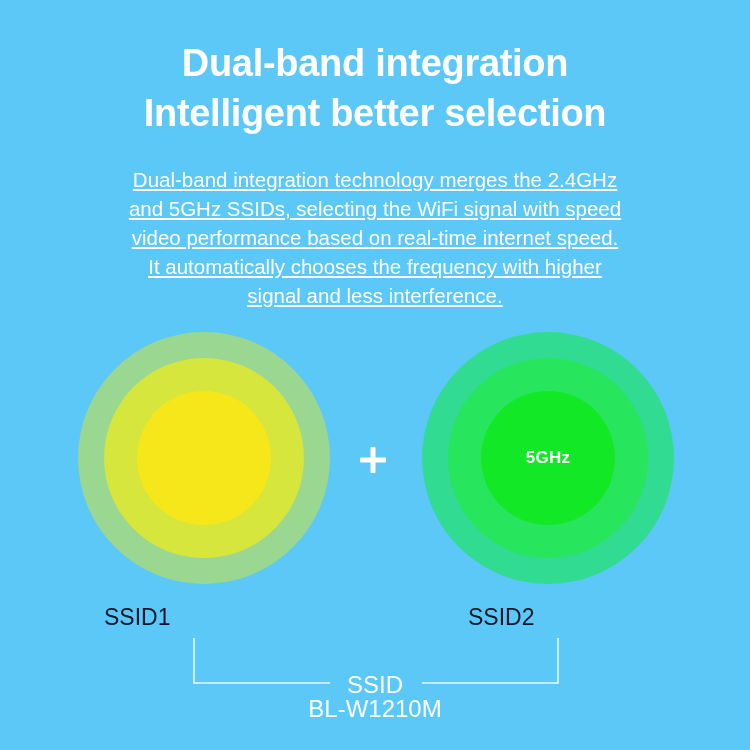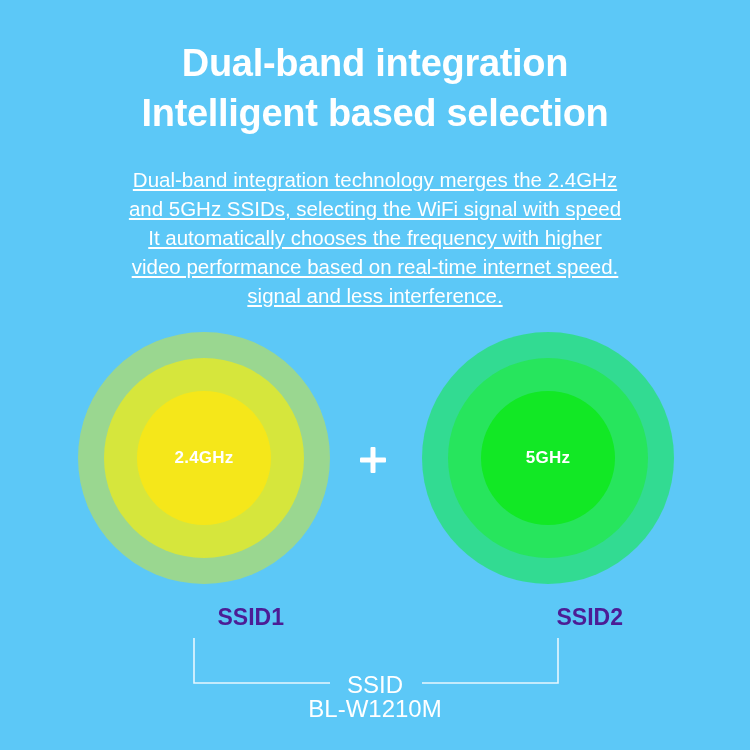--- a/index.html
+++ b/index.html
@@ -131,27 +131,27 @@
     height: 5px;
     width: 26px;
     transform: translateY(-50%);
   }
 
   
   .ssid-label {
     position: absolute;
     top: 604px;
     width: 180px;
-    text-align: right;
-    color: #4c1d95;
+    text-align: left;
+    color: #0f172a;
     font-size: 23px;
-    font-weight: 700;
+    font-weight: 400;
   }
   .ssid-label.left  { left: 104px; }
-  .ssid-label.right { left: 443px; }
+  .ssid-label.right { left: 468px; }
 
   
   .bracket {
     position: absolute;
     left: 0;
     top: 630px;
     width: 750px;
     height: 60px;
   }
 
@@ -174,36 +174,35 @@
     margin-top: 18px;
   }
 </style>
 </head>
 <body>
 
 <div id="page-root">
 
   <div class="headline">
     <span class="hl-line">Dual-band integration</span>
-    <span class="hl-line">Intelligent based selection</span>
+    <span class="hl-line">Intelligent better selection</span>
   </div>
 
   <div class="body-copy">
     <span class="bc-line">Dual-band integration technology merges the 2.4GHz</span>
     <span class="bc-line">and 5GHz SSIDs, selecting the WiFi signal with speed</span>
+    <span class="bc-line">video performance based on real-time internet speed.</span>
     <span class="bc-line">It automatically chooses the frequency with higher</span>
-    <span class="bc-line">video performance based on real-time internet speed.</span>
     <span class="bc-line">signal and less interference.</span>
   </div>
 
   <div class="signal-group band-24">
     <div class="ring outer"></div>
     <div class="ring middle"></div>
     <div class="ring inner"></div>
-    <div class="band-label">2.4GHz</div>
   </div>
 
   <div class="plus-sign"></div>
 
   <div class="signal-group band-5">
     <div class="ring outer"></div>
     <div class="ring middle"></div>
     <div class="ring inner"></div>
     <div class="band-label">5GHz</div>
   </div>

